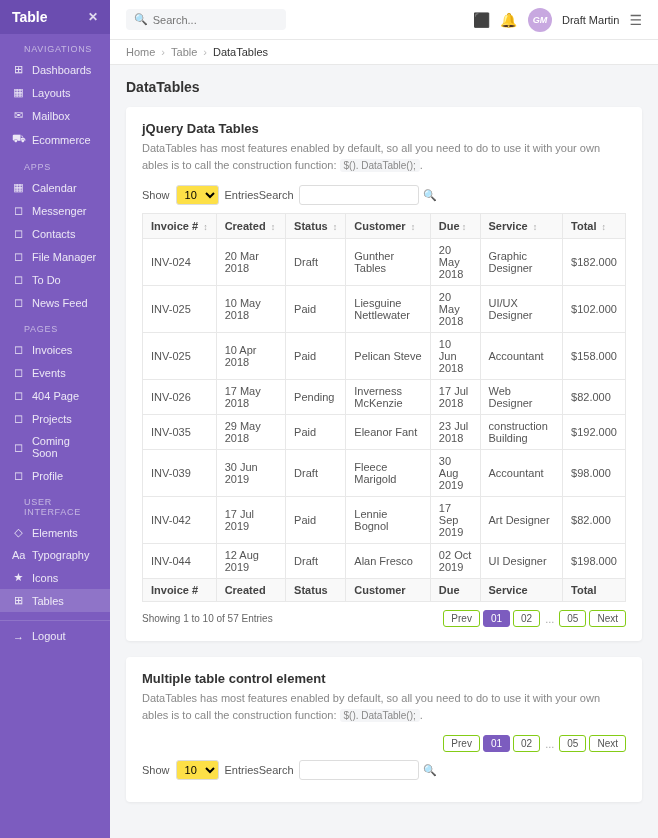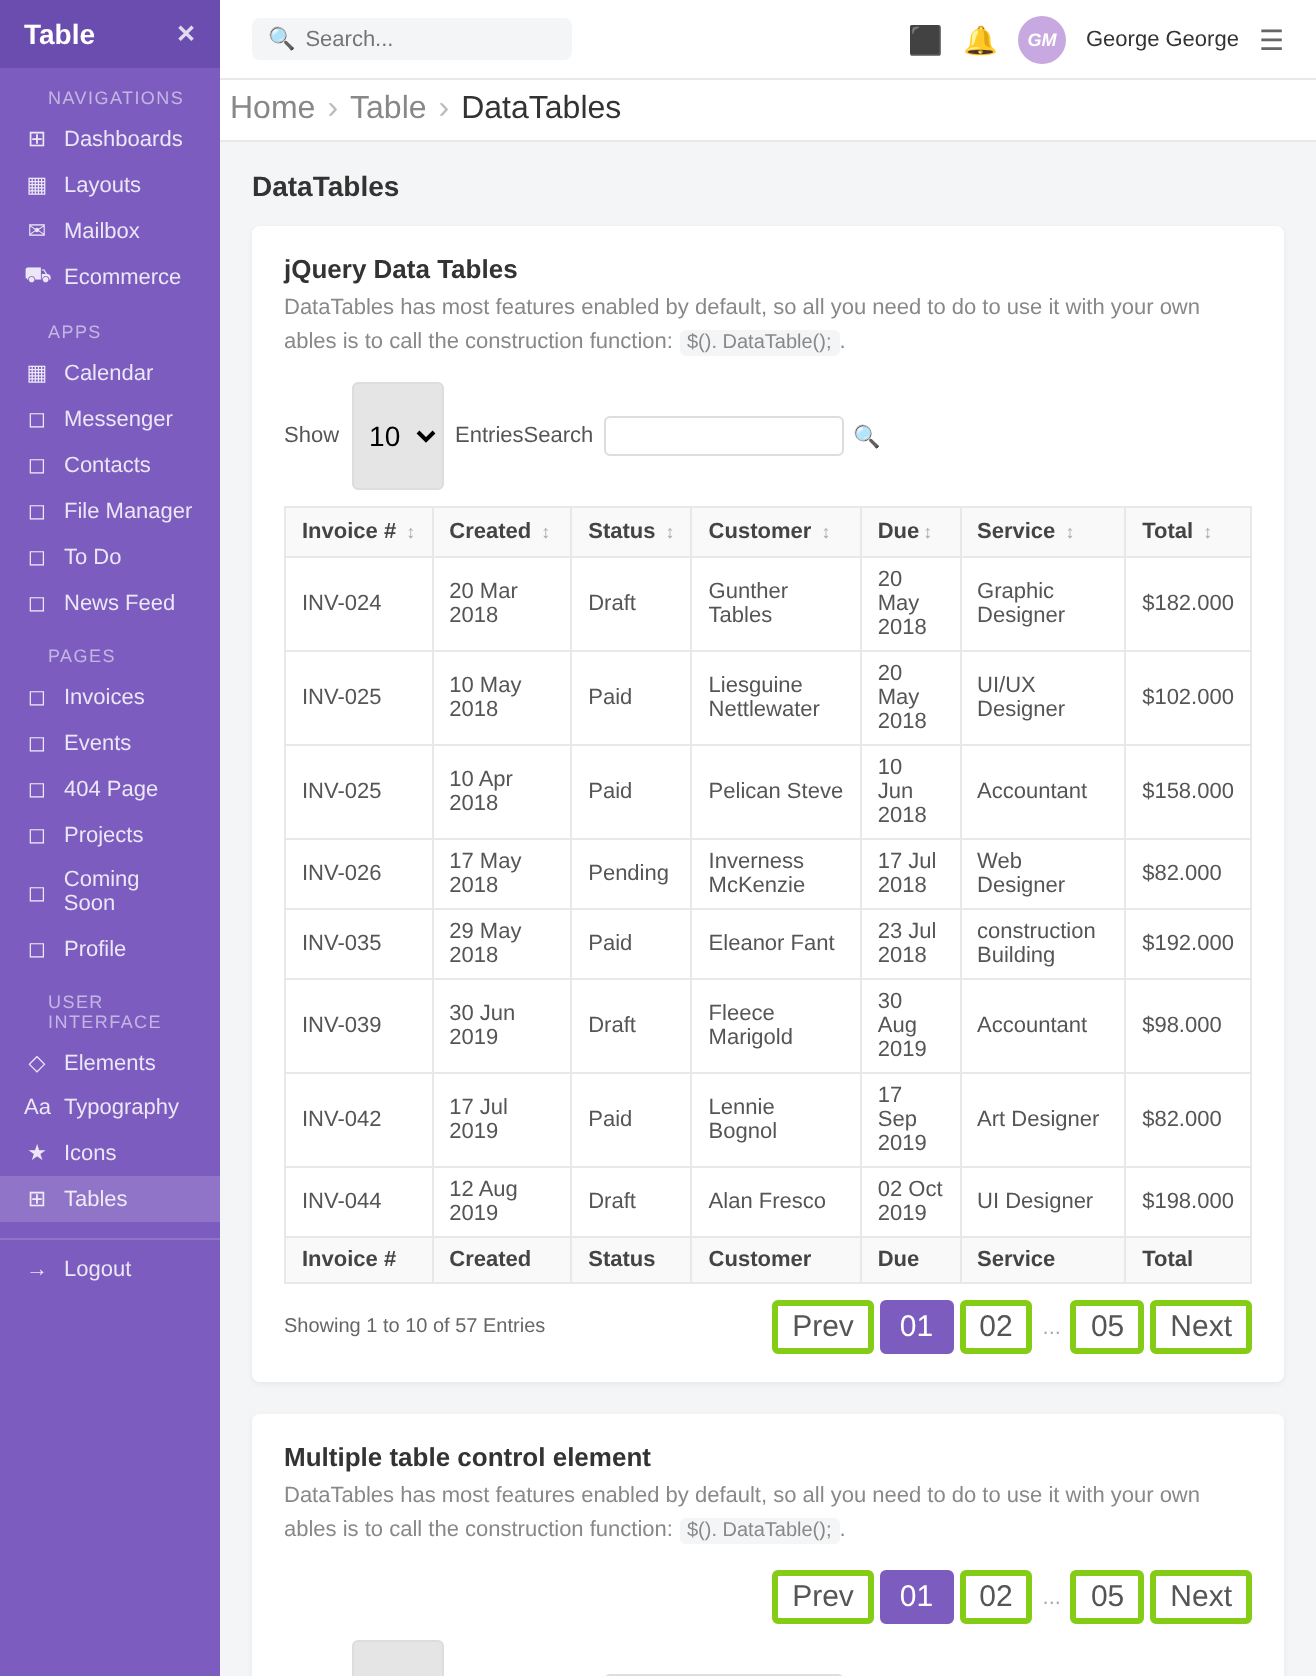--- a/index.html
+++ b/index.html
@@ -97,25 +97,25 @@
       background: #c8a8e0;
       display: flex; align-items: center; justify-content: center;
       font-size: 9px; color: #fff; font-weight: 600; font-style: italic;
     }
     .topbar-username { font-size: 11px; color: #333; }
 
     
     .breadcrumb-bar {
       background: #fff;
       border-bottom: 1px solid #e8e8e8;
-      padding: 6px 5px;
+      padding: 6px 16px;
       display: flex;
       align-items: center;
       gap: 6px;
-      font-size: 16px;
+      font-size: 11px;
       color: #888;
     }
     .breadcrumb-bar a { color: #888; text-decoration: none; cursor: pointer; }
     .breadcrumb-bar .sep { color: #bbb; }
     .breadcrumb-bar .current { color: #333; font-weight: 500; }
 
     
     .page-content {
       padding: 14px 16px;
     }
@@ -164,23 +164,23 @@
     .show-entries {
       display: flex;
       align-items: center;
       gap: 6px;
       font-size: 11px;
       color: #555;
     }
     .show-entries select {
       border: 1px solid #ddd;
       border-radius: 3px;
-      padding: 17px 4px;
-      font-size: 14px;
-      background: #e5e5e5;
+      padding: 2px 4px;
+      font-size: 11px;
+      background: #fde047;
       cursor: pointer;
     }
     .table-search {
       display: flex;
       align-items: center;
       gap: 5px;
       font-size: 11px;
       color: #555;
     }
     .table-search input {
@@ -230,26 +230,26 @@
       font-size: 11px;
       color: #555;
     }
     .pagination-info { font-size: 10px; color: #666; }
     .pagination-btns {
       display: flex;
       align-items: center;
       gap: 3px;
     }
     .page-btn {
-      border: 3px solid #84cc16;
+      border: 1px solid #84cc16;
       border-radius: 3px;
       padding: 2px 7px;
       background: #fff;
       cursor: pointer;
-      font-size: 15px;
+      font-size: 10px;
       color: #555;
     }
     .page-btn.active { background: #7c5cbf; color: #fff; border-color: #7c5cbf; }
     .page-ellipsis { font-size: 11px; color: #aaa; padding: 0 2px; }
   </style>
 </head>
 <body>
 
 <div class="sidebar">
   <div class="sidebar-header">
@@ -357,21 +357,21 @@
 
   <div class="topbar">
     <div class="topbar-search">
       <span style="color:#aaa; font-size:11px;">🔍</span>
       <input type="text" placeholder="Search..." style="">
     </div>
     <div class="topbar-right">
       <span class="topbar-icon">⬛</span>
       <span class="topbar-icon">🔔</span>
       <div class="avatar">GM</div>
-      <span class="topbar-username">George George</span>
+      <span class="topbar-username">Draft Martin</span>
       <span class="topbar-icon">☰</span>
     </div>
   </div>
 
   <div class="breadcrumb-bar">
     <a>Home</a>
     <span class="sep">›</span>
     <a>Table</a>
     <span class="sep">›</span>
     <span class="current">DataTables</span>

